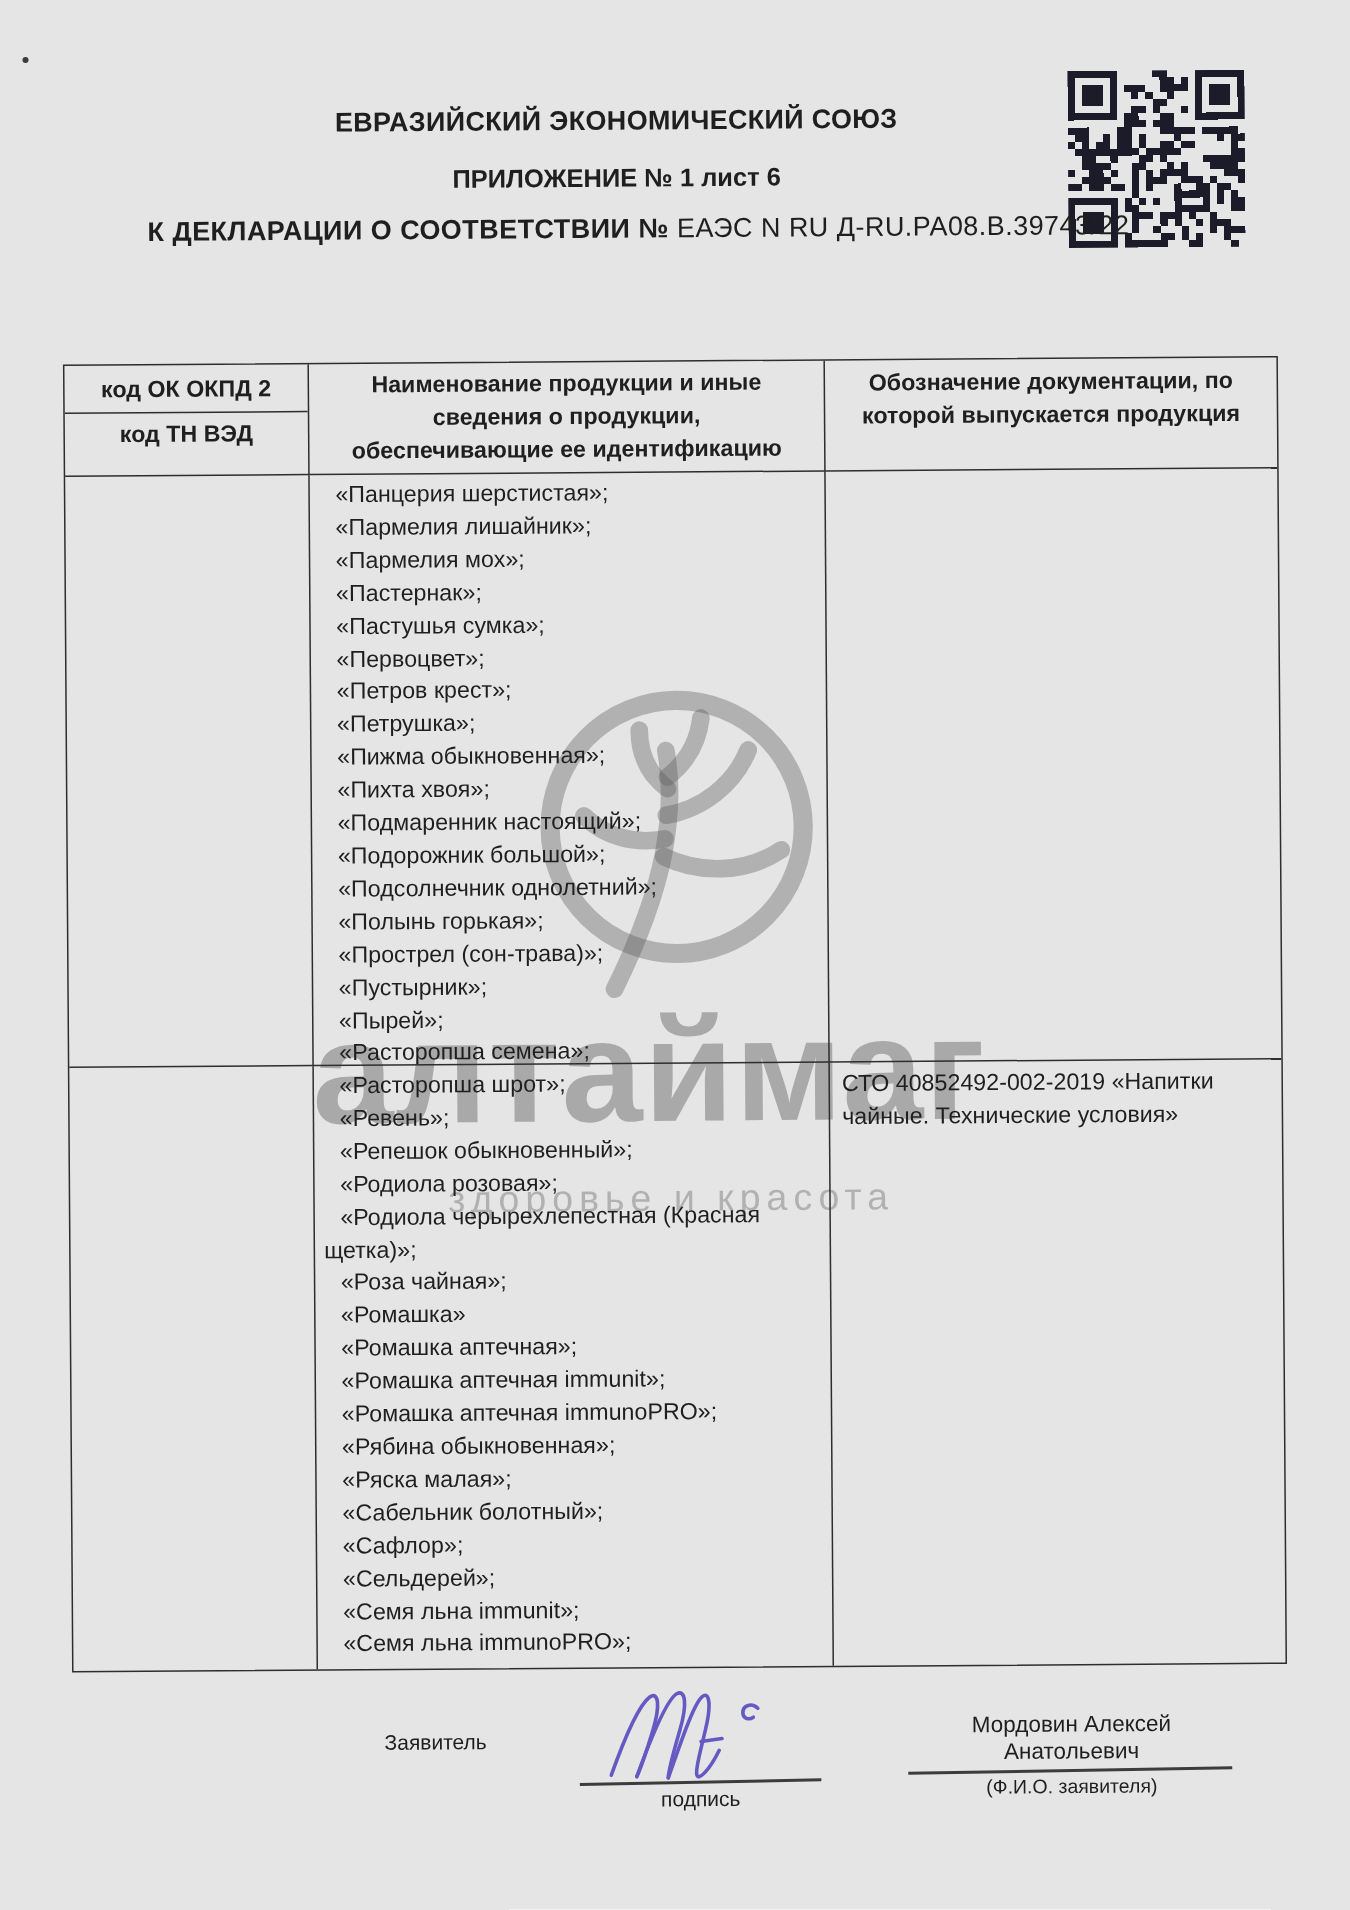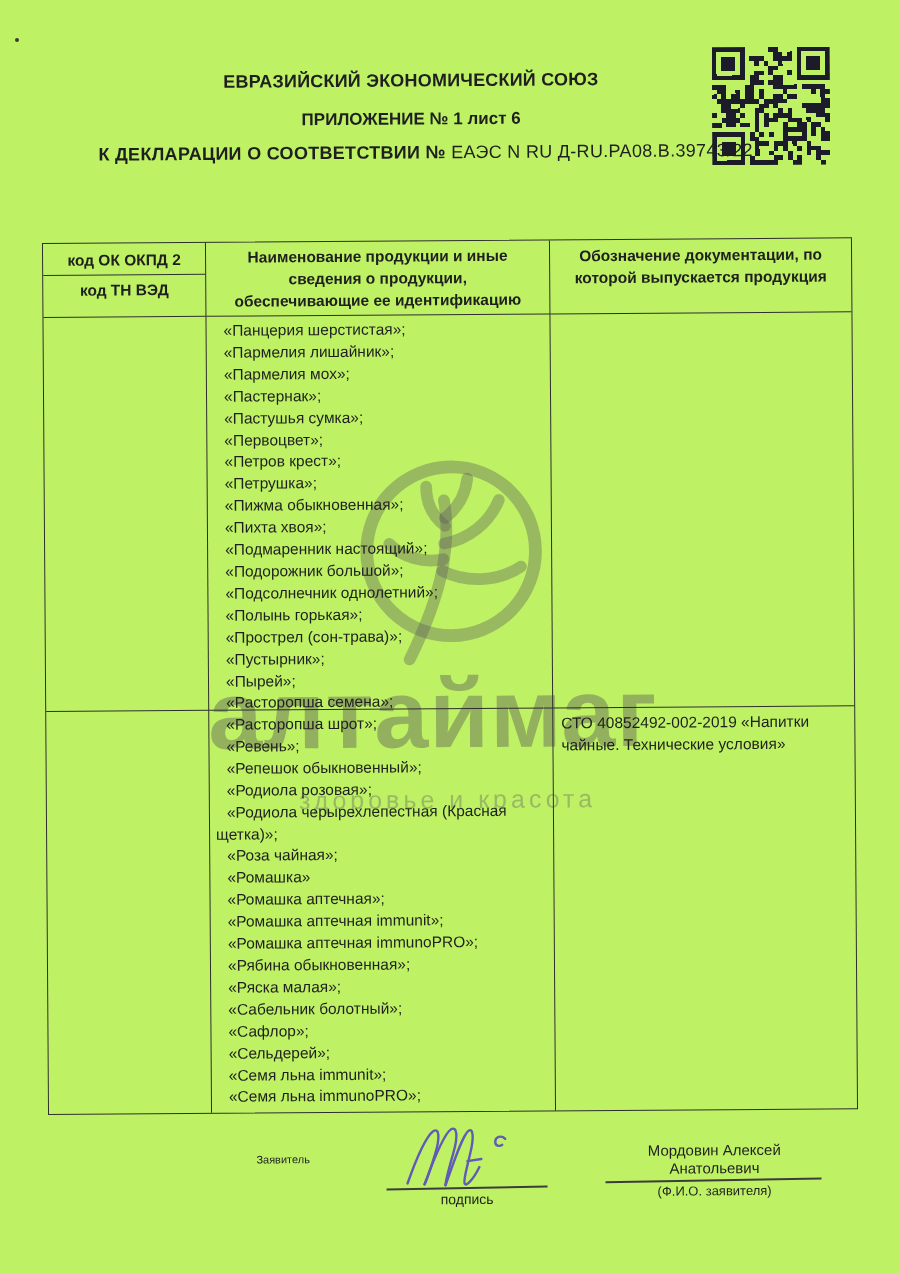--- a/index.html
+++ b/index.html
@@ -1,18 +1,18 @@
 <!DOCTYPE html>
 <html><head>
 <meta charset="utf-8">
 <style>
   html,body{margin:0;padding:0;background:#ffffff;}
   .page{
     position:relative;width:900px;height:1273px;overflow:hidden;
-    background:#bef264;color:#1f1f1f;
+    background:#e5e5e5;color:#1f1f1f;
     font-family:"Liberation Sans","DejaVu Sans",sans-serif;
   }
   .sheet{position:absolute;inset:0;transform:rotate(-0.4deg);transform-origin:45px 680px;}
   .abs{position:absolute;}
   
   .h-line1{left:100px;top:73px;width:630px;text-align:center;font-weight:bold;font-size:18px;letter-spacing:0.2px;z-index:4;}
   .h-line2{left:100px;top:112px;width:630px;text-align:center;font-weight:bold;font-size:17px;z-index:4;}
   .h-line3{left:102px;top:145px;width:700px;white-space:nowrap;font-size:18px;letter-spacing:0.3px;z-index:4;}
   .h-line3 .lbl{font-weight:bold;}
   .h-line3 .num{font-weight:normal;}
@@ -41,21 +41,21 @@
   .th{font-weight:bold;text-align:center;}
   .th-code{display:flex;flex-direction:column;}
   .th-code .top{padding:8px 4px 5px;border-bottom:1.6px solid #2e2e2e;}
   .th-code .bot{padding:6px 4px;}
   .th-mid{display:flex;flex-direction:column;justify-content:center;line-height:22px;padding:2px 4px;}
   .th-doc{display:flex;flex-direction:column;justify-content:flex-start;line-height:22px;padding:5px 10px;}
   .plist{padding:3px 6px 0 6px;line-height:21.9px;}
   .product-line{text-indent:11px;}
   .doc-ref{padding:4px 12px 0 8px;line-height:22px;}
   
-  .f-applicant{left:253px;top:1155px;font-size:11px;z-index:4;}
+  .f-applicant{left:253px;top:1155px;font-size:14px;z-index:4;}
   .sig-svg{left:400px;top:1126px;width:115px;height:68px;z-index:4;}
   .sig-line{left:383px;top:1190px;width:161px;height:2px;background:#3c3c3c;transform:rotate(-0.7deg);z-index:4;}
   .sig-caption{left:383px;top:1194px;width:161px;text-align:center;font-size:14px;z-index:4;}
   .name-block{left:600px;top:1146px;width:222px;text-align:center;font-size:15px;line-height:18px;z-index:4;}
   .name-line{left:602px;top:1184px;width:216px;height:1.8px;background:#3c3c3c;transform:rotate(-0.6deg);z-index:4;}
   .name-caption{left:600px;top:1188px;width:222px;text-align:center;font-size:13px;z-index:4;}
 </style>
 </head>
 <body>
 

